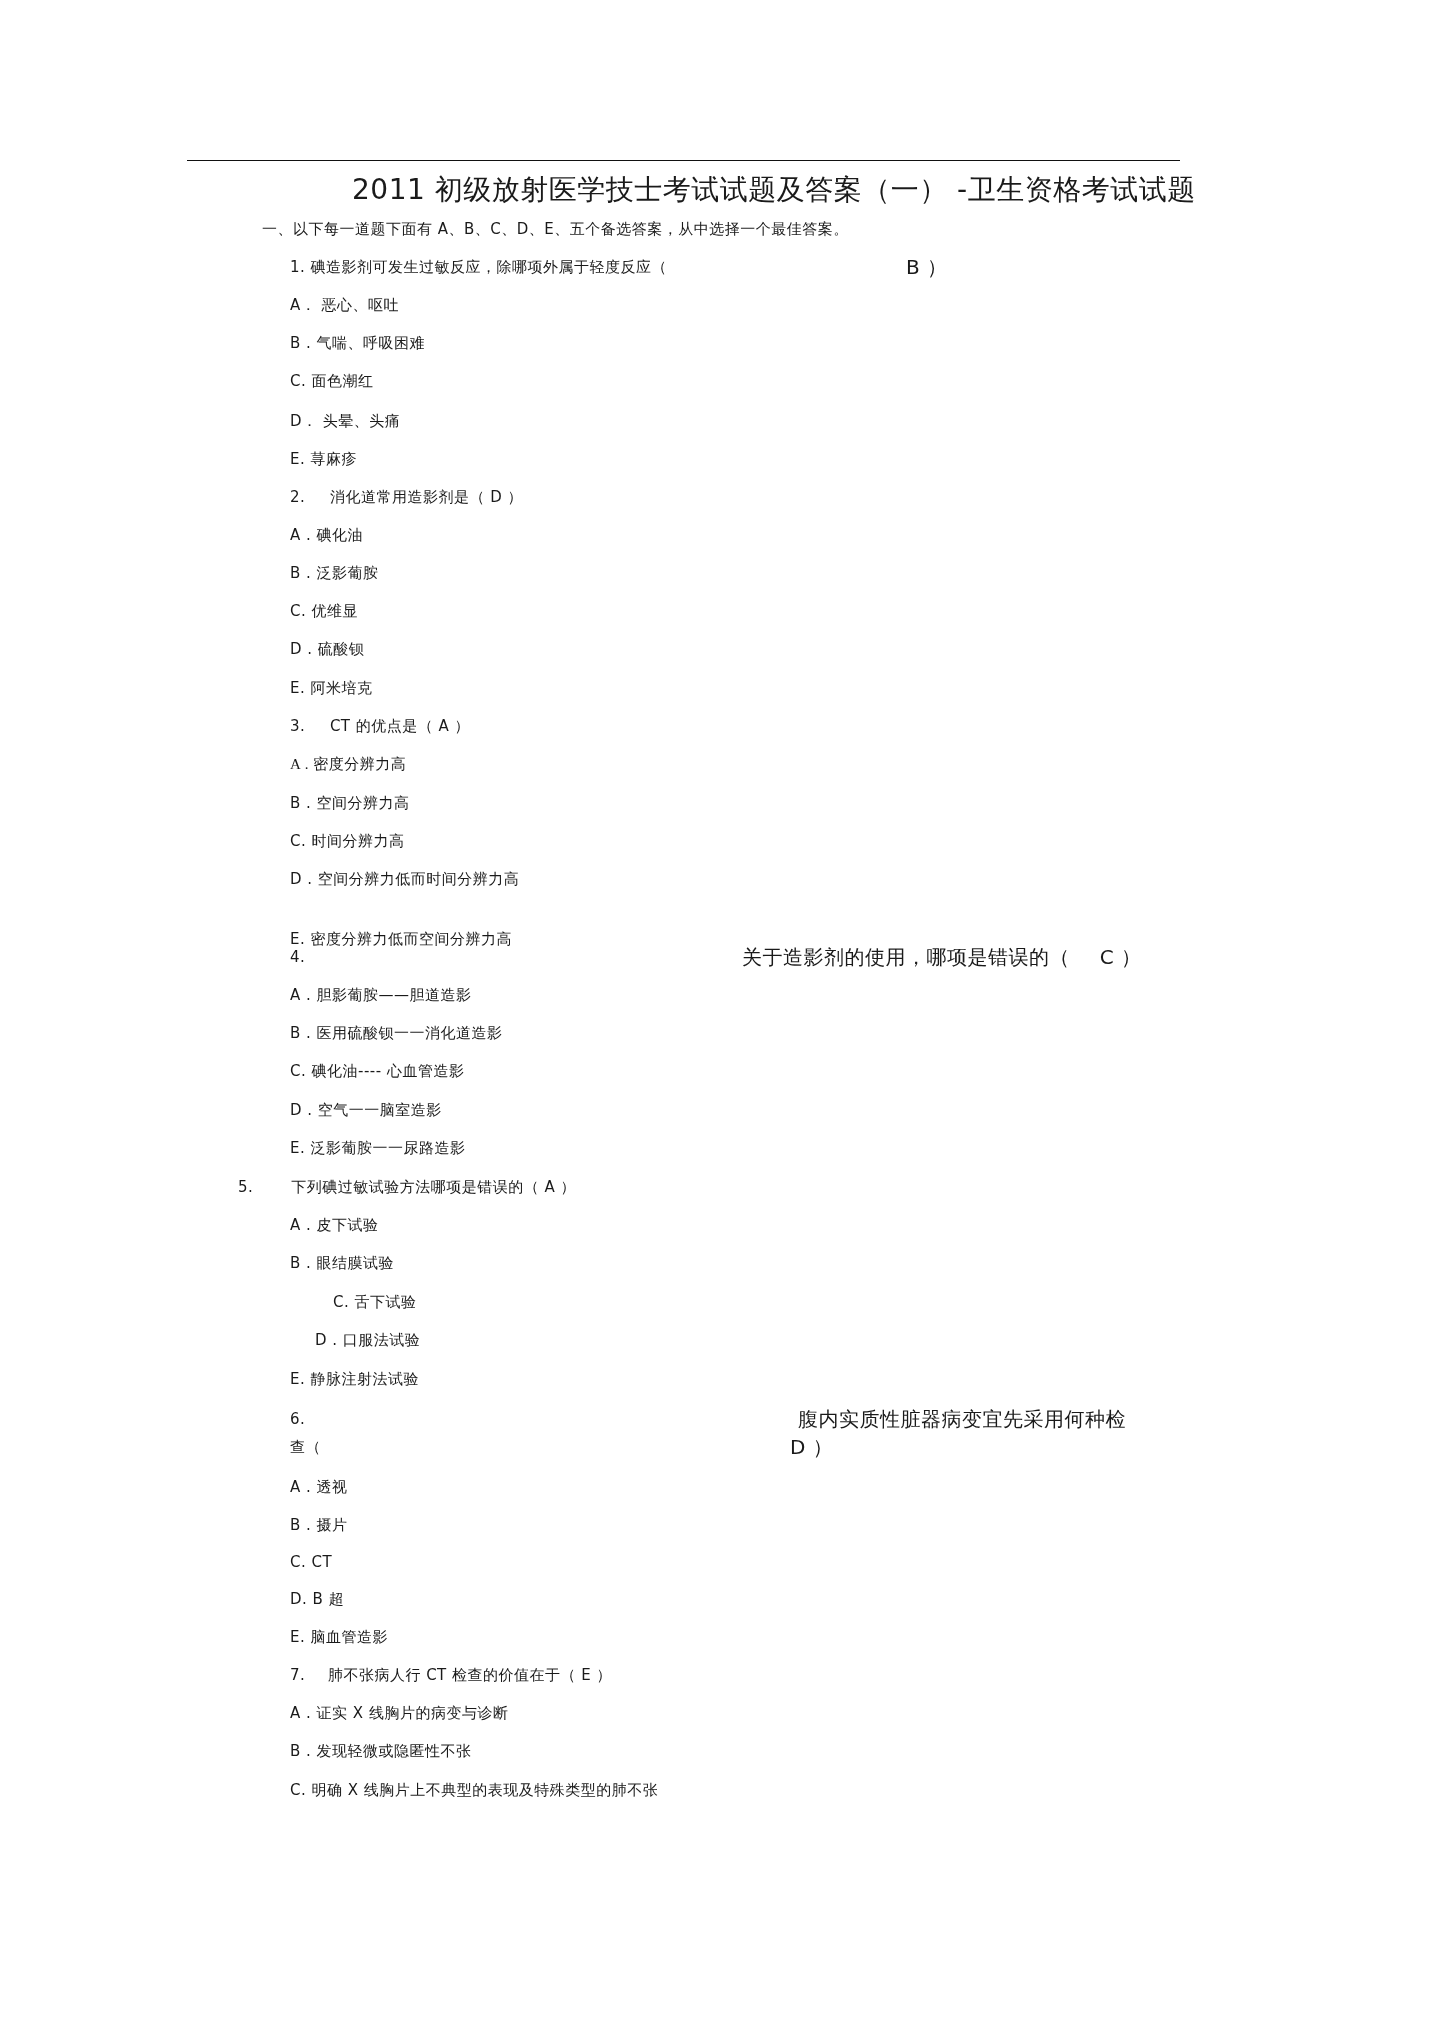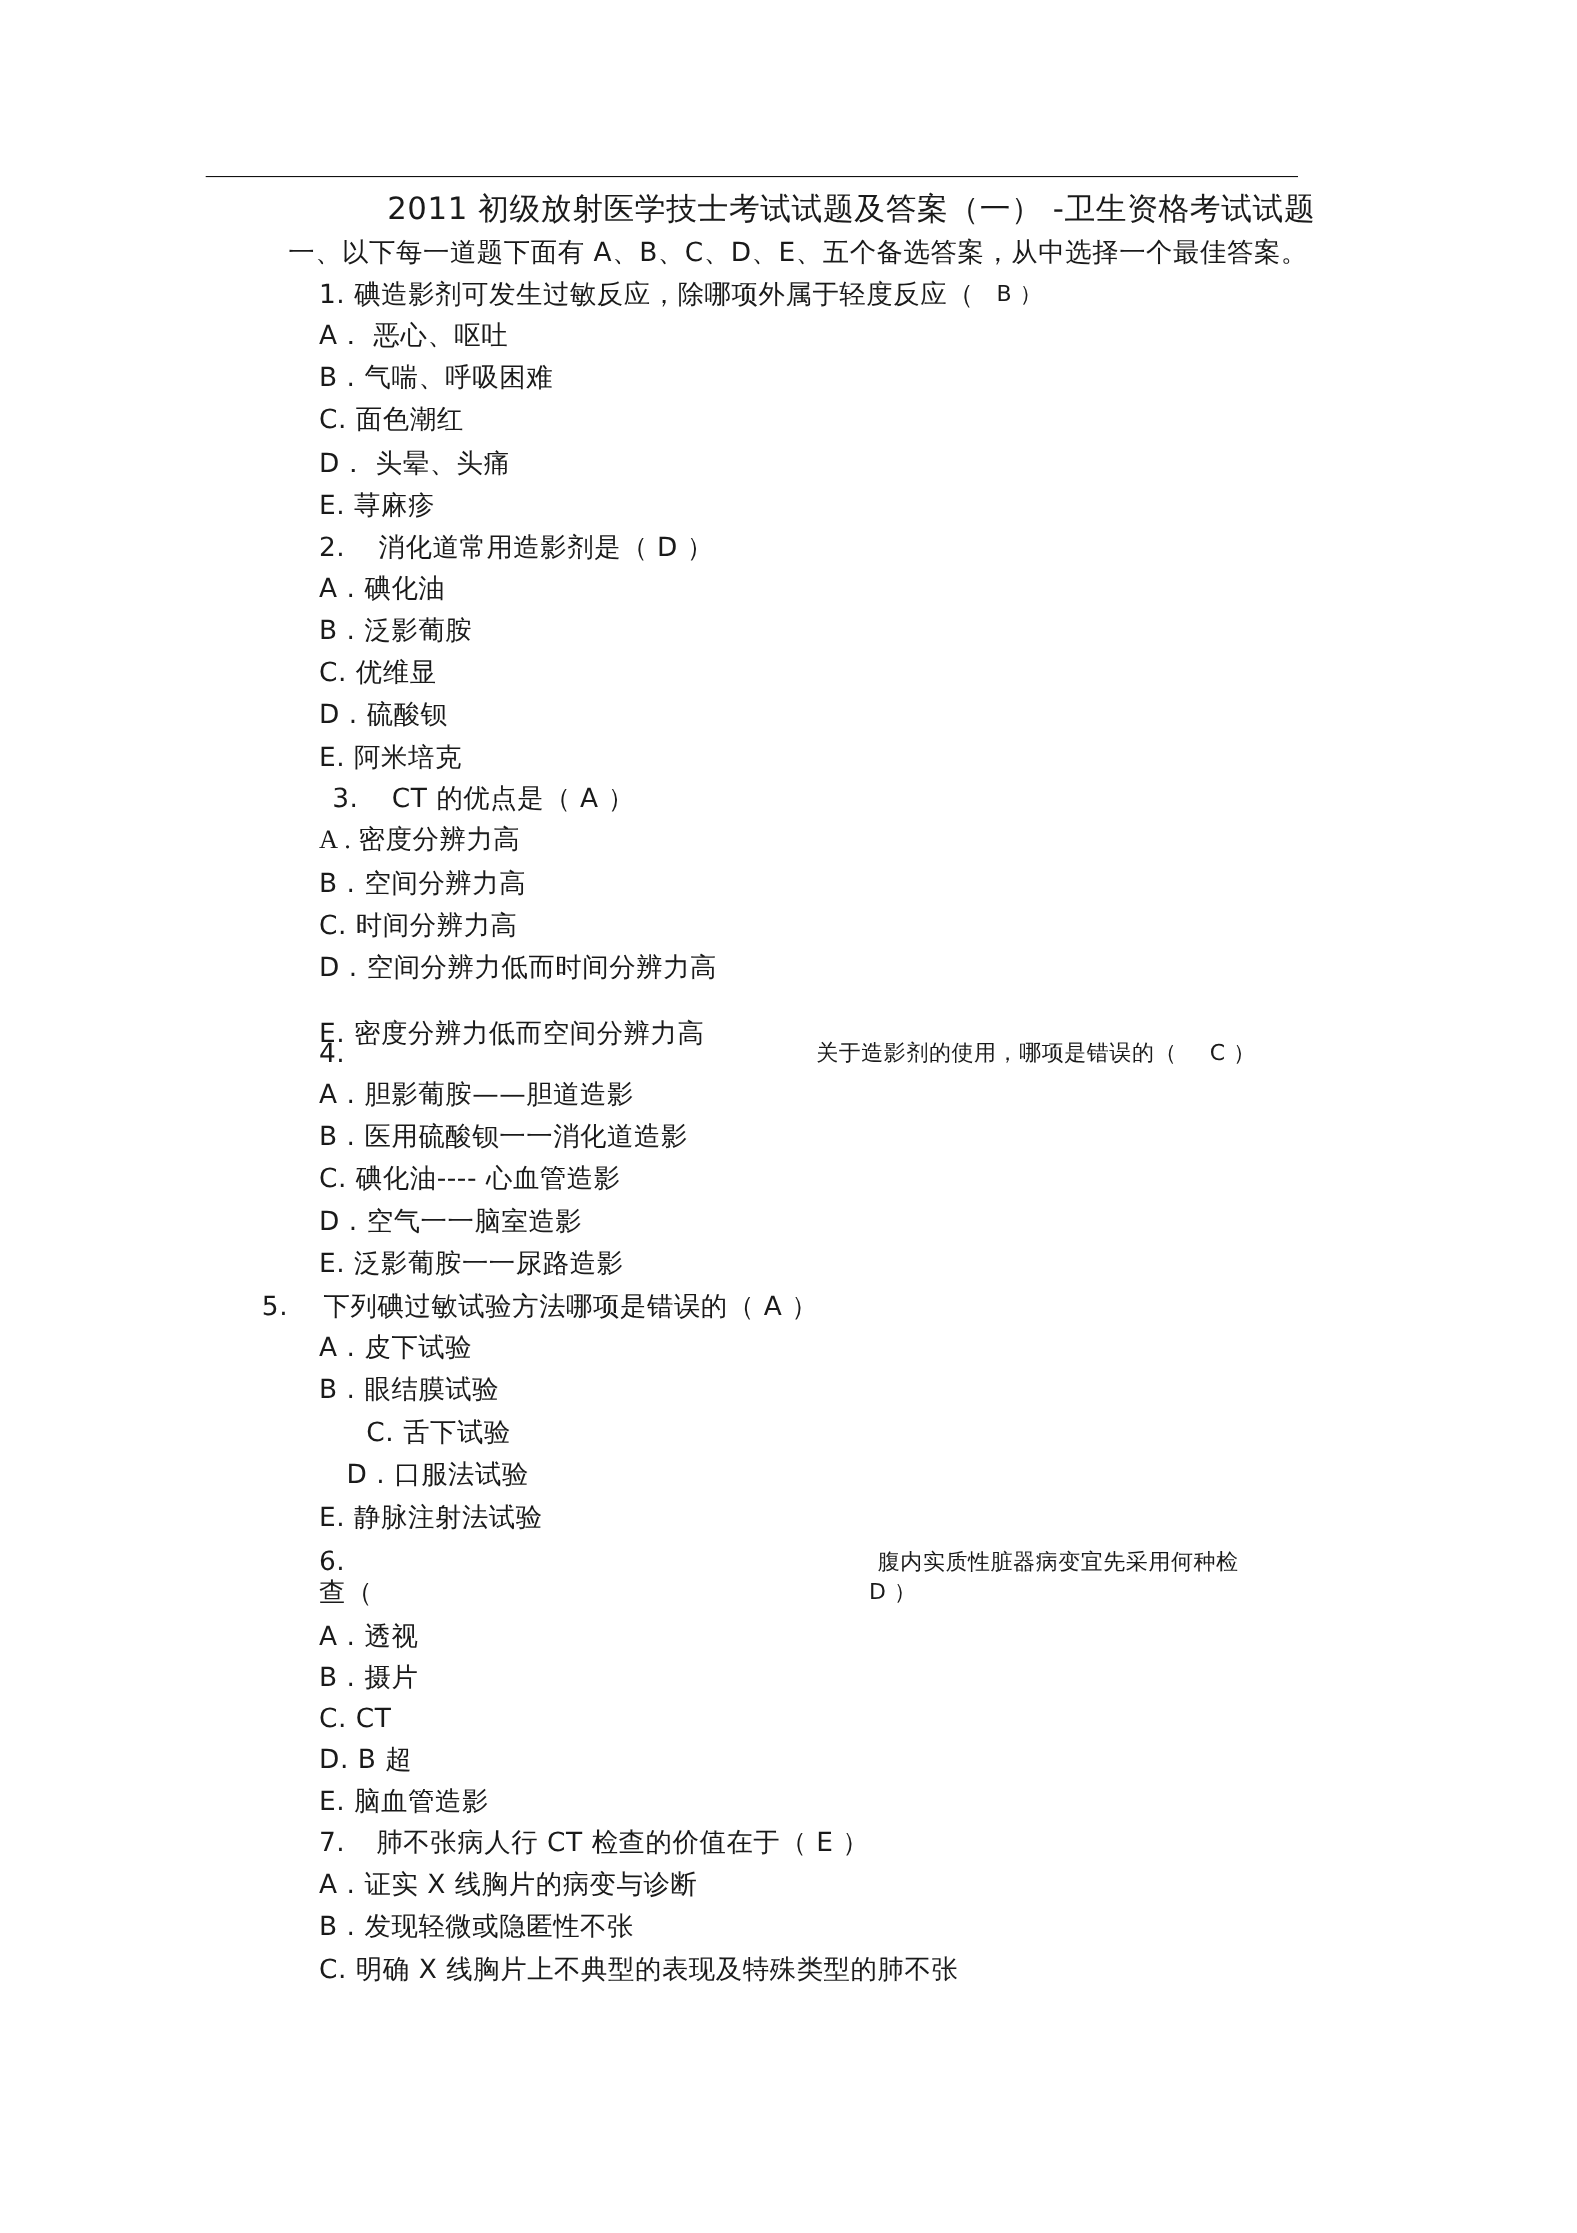--- a/index.html
+++ b/index.html
@@ -19,21 +19,21 @@
       position: absolute;
       left: 187px;
       top: 160px;
       width: 993px;
       height: 0;
       border-top: 1.6px solid #111;
     }
     .line {
       position: absolute;
       white-space: nowrap;
-      font-size: 24px;
+      font-size: 15px;
       line-height: 26px;
       letter-spacing: 0.5px;
     }
     .title {
       left: 352px;
       top: 177px;
       font-size: 28px;
     }
     .instr {
       left: 262px;
@@ -69,21 +69,21 @@
   <span>2.</span>
   <span class="gap1" style="width:14px;"></span>
   <span>消化道常用造影剂是（  D ）</span>
 </div>
 <div class="line opt" style="top:522px;">A . 碘化油</div>
 <div class="line opt" style="top:560px;">B . 泛影葡胺</div>
 <div class="line opt" style="top:598px;">C. 优维显</div>
 <div class="line opt" style="top:636px;">D . 硫酸钡</div>
 <div class="line opt" style="top:675px;">E. 阿米培克</div>
 
-<div class="line q" style="top:713px;margin-left:12px;">
+<div class="line q" style="top:713px;">
   <span>3.</span>
   <span class="gap1" style="width:14px;"></span>
   <span>CT 的优点是（  A ）</span>
 </div>
 <div class="line opt" style="top:751px;font-family:Liberation Serif, serif;">A . 密度分辨力高</div>
 <div class="line opt" style="top:790px;">B . 空间分辨力高</div>
 <div class="line opt" style="top:828px;">C. 时间分辨力高</div>
 <div class="line opt" style="top:866px;">D . 空间分辨力低而时间分辨力高</div>
 <div class="line opt" style="top:926px;">E. 密度分辨力低而空间分辨力高</div>
 

